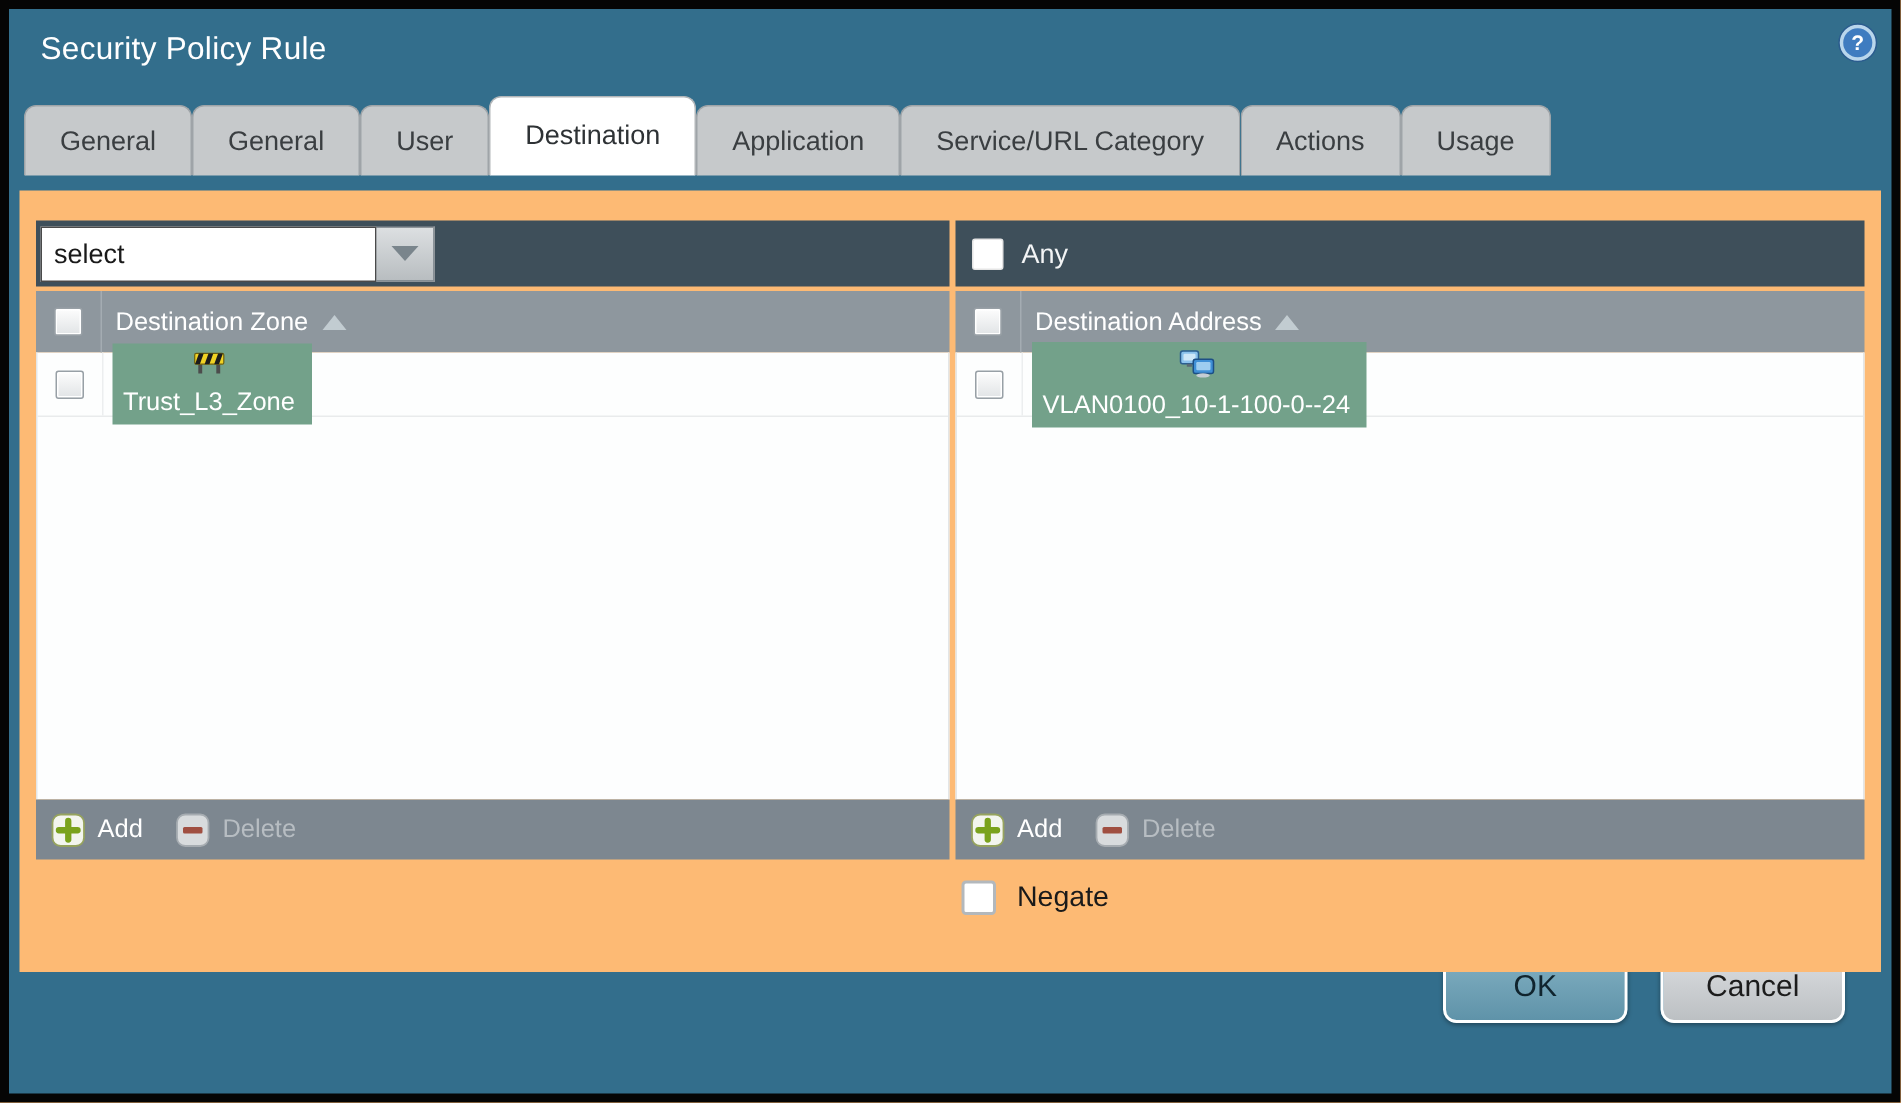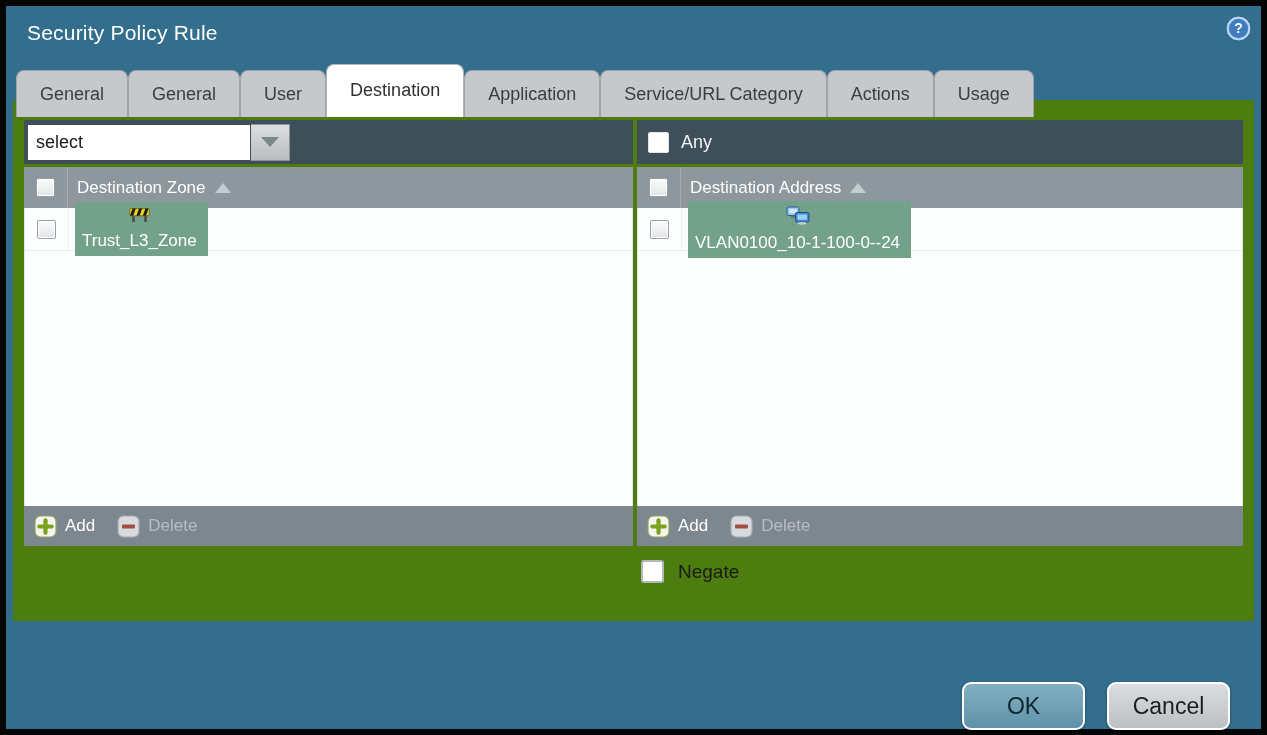--- a/index.html
+++ b/index.html
@@ -41,22 +41,22 @@
     font-size: 18px; color: #3a3e41;
     cursor: pointer; white-space: nowrap;
   }
   .tab.active {
     height: 53px; line-height: 50px;
     background: #ffffff; border-color: #b2b6b9;
     color: #2e3235;
   }
   
   .content {
-    position: absolute; left: 7px; right: 7px; top: 94px; height: 521px;
-    background: #4d7c0f; z-index: 2;
+    position: absolute; left: 7px; right: 7px; top: 121px; height: 521px;
+    background: #fdba74; z-index: 2;
   }
   .panel { position: absolute; top: 20px; }
   .zone-panel { left: 11px;  width: 609px; }
   .addr-panel { left: 624px; width: 606px; }
   .ptoolbar {
     height: 44px; background: #3e4f5a;
     display: flex; align-items: center; padding-left: 3px;
   }
   .combo { display: flex; height: 37px; }
   .combo-input {
@@ -135,23 +135,23 @@
     position: absolute; left: 628px; top: 460px;
     display: flex; align-items: center; gap: 14px;
   }
   .negate-cb {
     width: 23px; height: 23px; background: #ffffff;
     border: 2px solid #b3b8bc; border-radius: 3px; cursor: pointer;
   }
   .negate-label { font-size: 19px; color: #1a1a1a; }
   
   .btn {
-    position: absolute; top: 676px; width: 123px; height: 48px;
+    position: absolute; top: 628px; width: 123px; height: 48px;
     border: 2px solid #ffffff; border-radius: 9px;
-    font-size: 23px; text-align: center; line-height: 44px;
+    font-size: 20px; text-align: center; line-height: 44px;
     cursor: pointer; box-shadow: 0 1px 3px rgba(0,0,0,.35);
   }
   .btn.ok {
     left: 956px;
     background: linear-gradient(180deg, #82b0c2, #5f93a9);
     color: #10242e;
   }
   .btn.cancel {
     left: 1101px;
     background: linear-gradient(180deg, #dbdde0, #bcc0c3);

